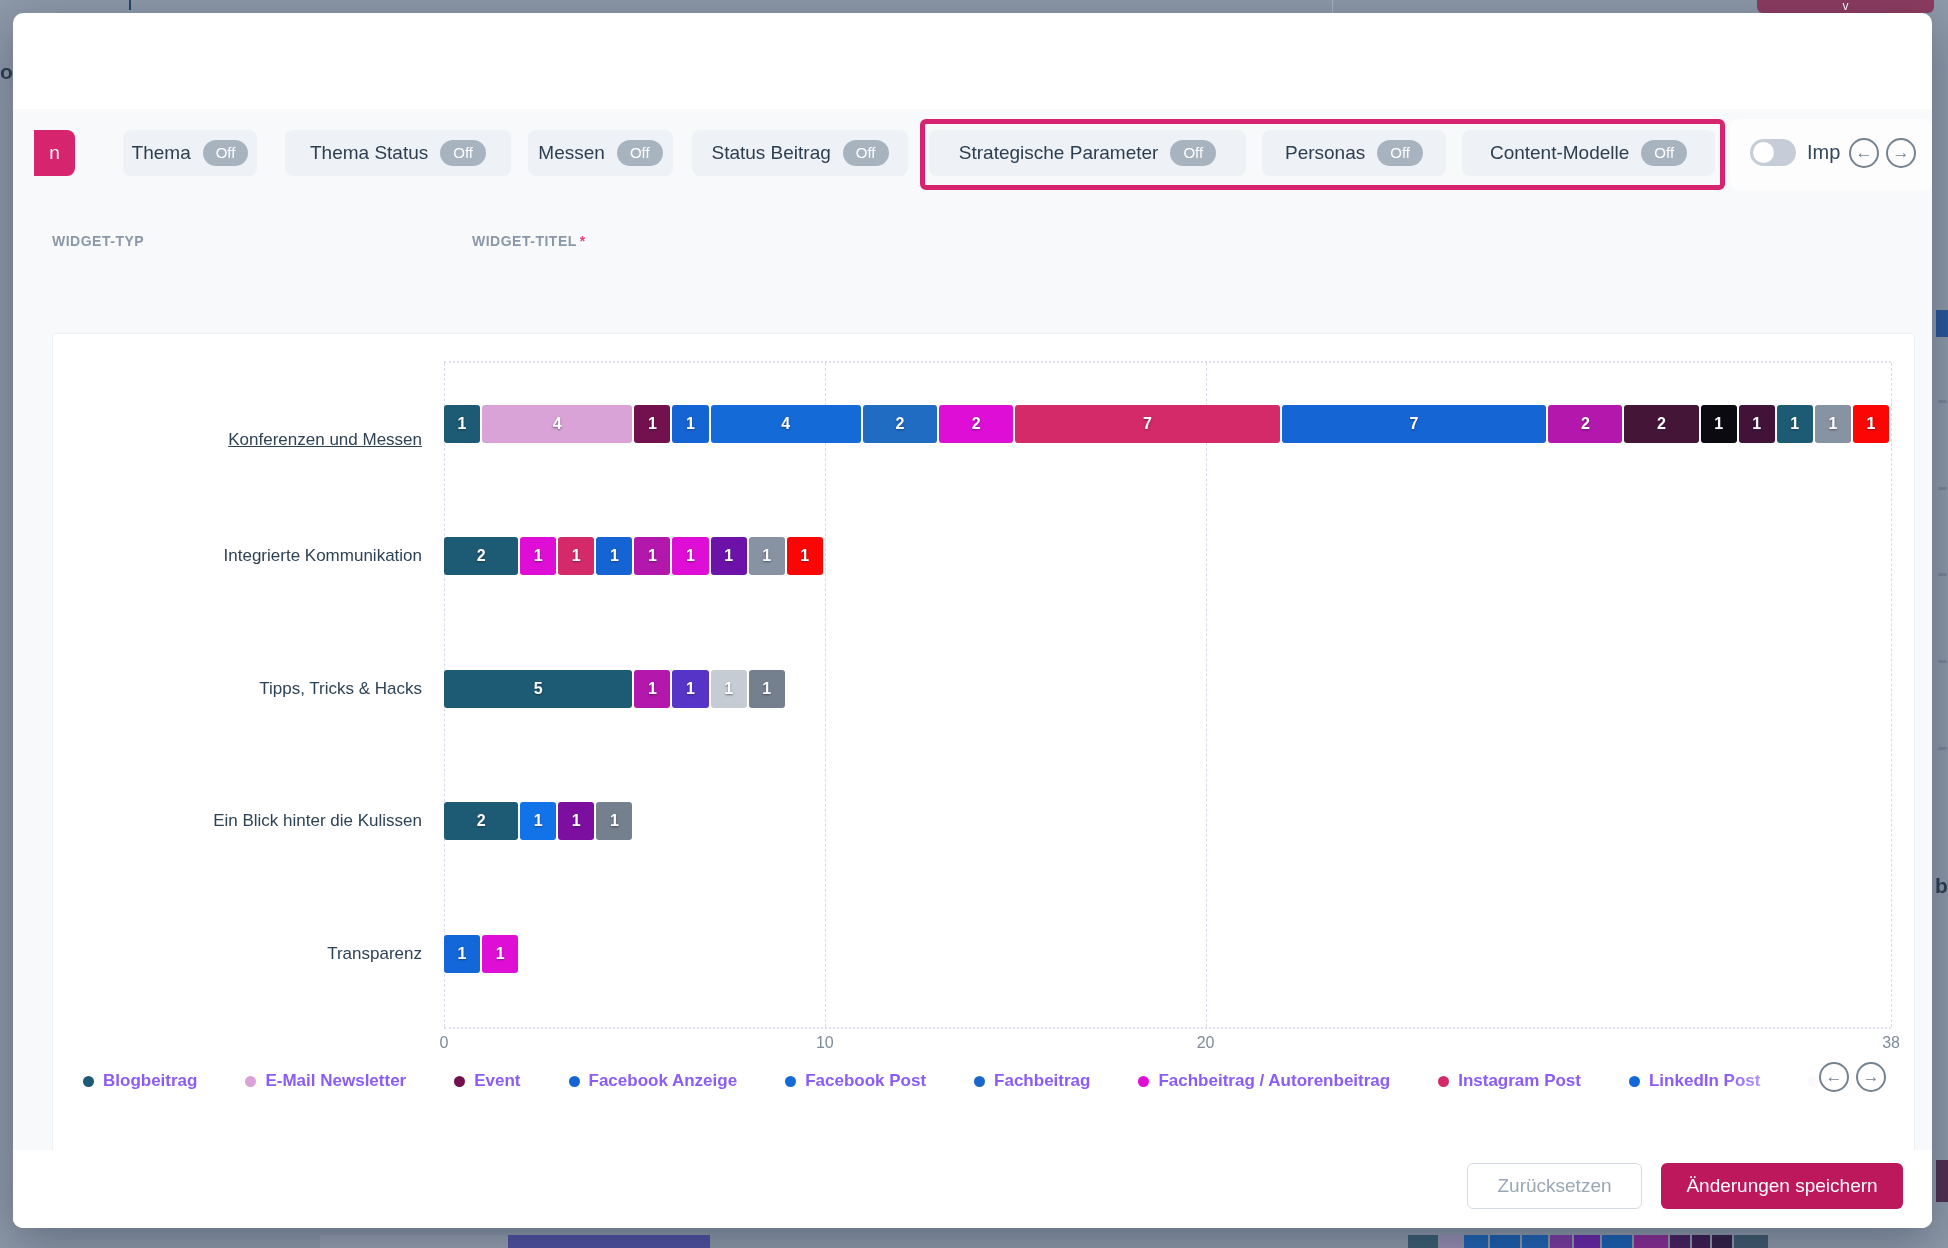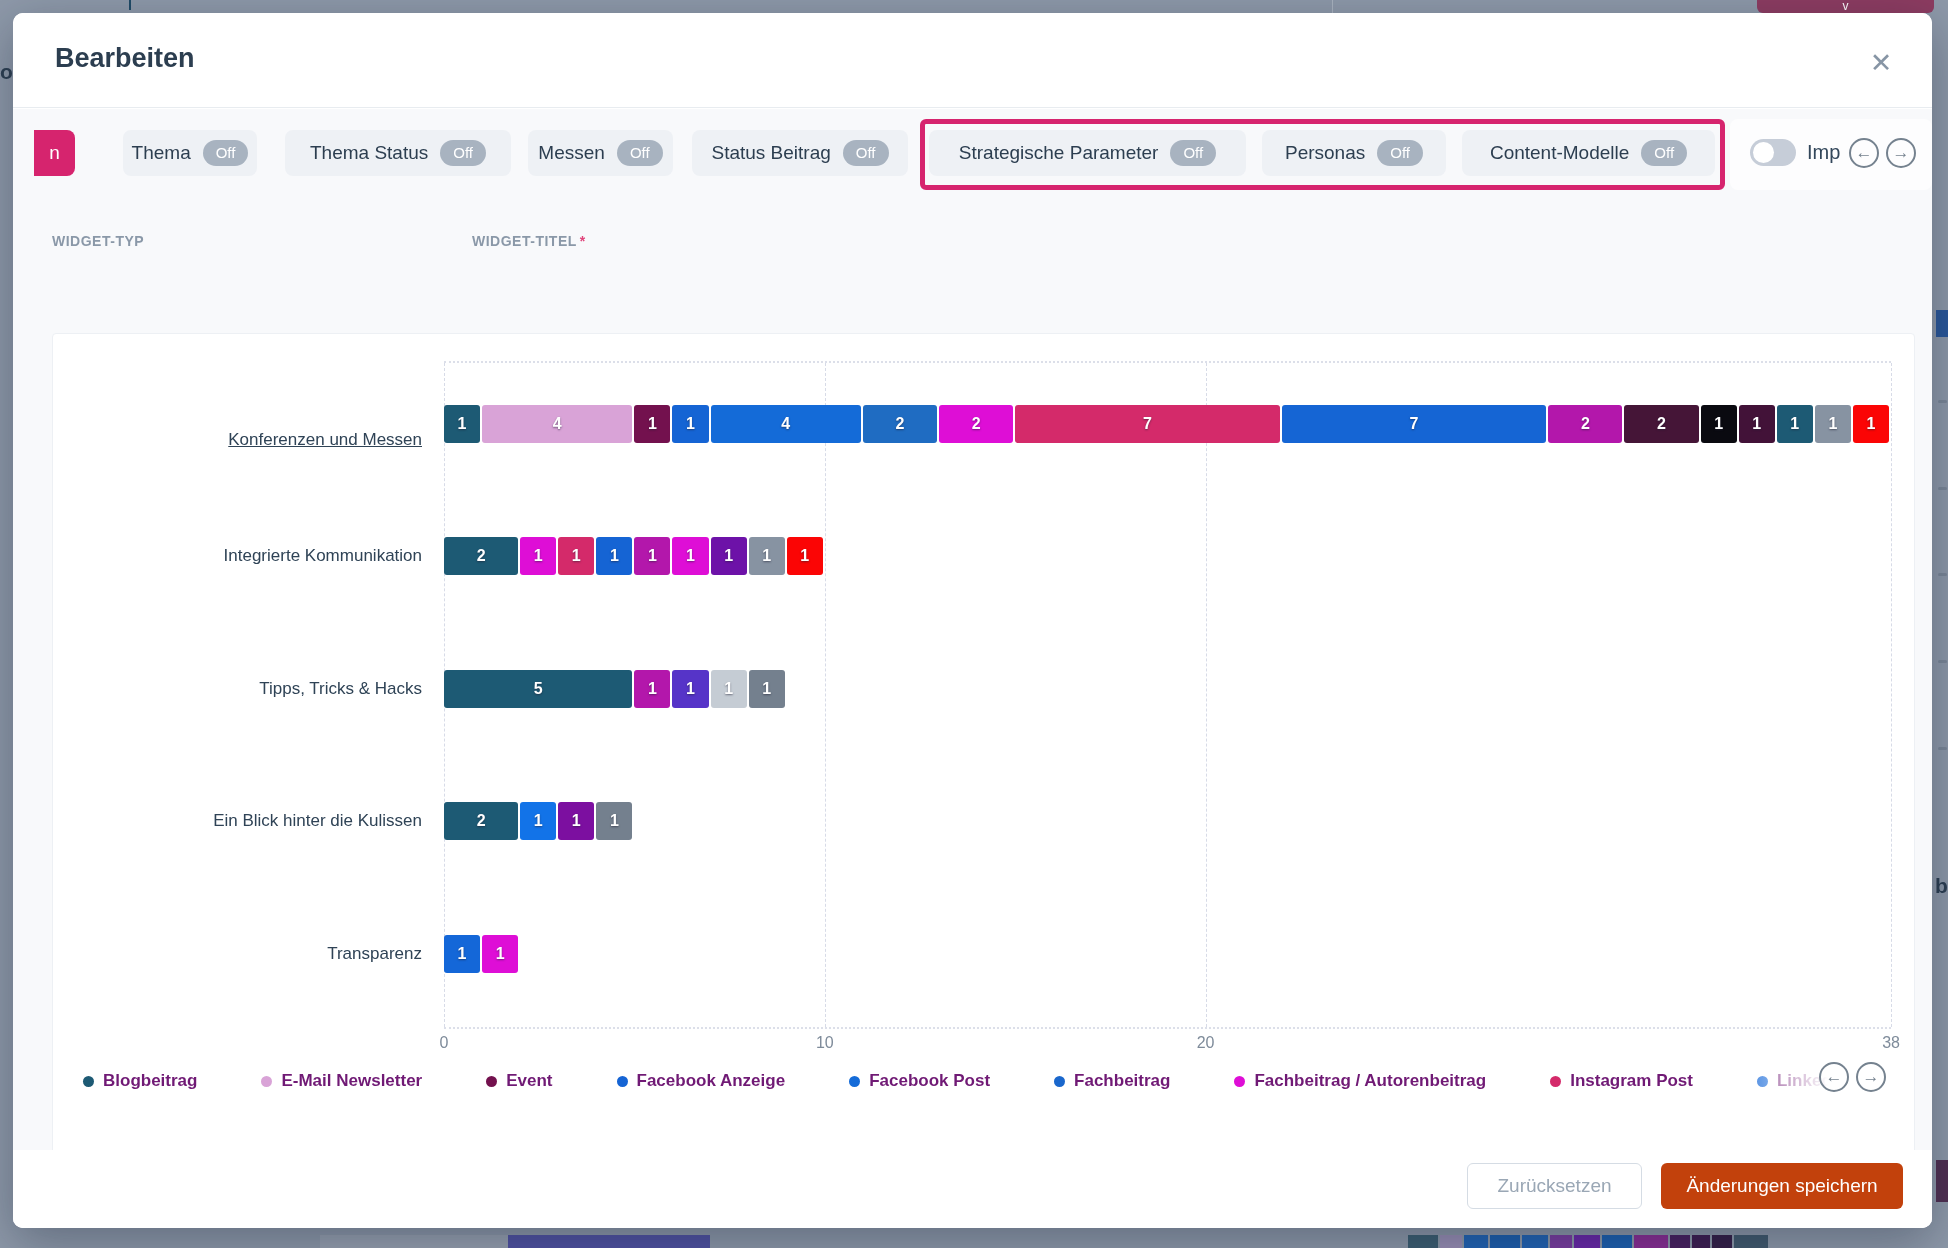--- a/index.html
+++ b/index.html
@@ -56,33 +56,33 @@
                 border:1px solid #edf0f4; border-radius:4px; }
   .plot { position:absolute; left:391px; top:27px; width:1447px; height:668px;
           border-top:2px dotted #dcdfe9; border-bottom:2px dotted #dcdfe9; }
   .gridline { position:absolute; top:0; bottom:0; width:0; border-left:1px dashed #d7dbe7; }
   .row-label { position:absolute; left:0; width:380px; padding-right:11px; text-align:right; font-size:17px; color:#2f4356; }
   .bar-row { position:absolute; left:391px; height:38px; display:flex; }
   .seg { height:38px; border-radius:3px; margin-right:2px; display:flex; align-items:center; justify-content:center;
          color:#fff; font-weight:bold; font-size:16px; text-shadow:0 1px 2px rgba(30,30,50,.55); cursor:pointer; }
   .seg:last-child { margin-right:0; }
   .axis-label { position:absolute; top:700px; font-size:16px; color:#7e8b9a; transform:translateX(-50%); }
-  .legend { position:absolute; left:30px; top:737px; width:1790px; display:flex; gap:64px; align-items:center;
-            font-size:17px; font-weight:bold; color:#701a75; white-space:nowrap; }
+  .legend { position:absolute; left:30px; top:737px; width:1790px; display:flex; gap:48px; align-items:center;
+            font-size:17px; font-weight:bold; color:#8b5cf6; white-space:nowrap; }
   .legend-item { display:flex; align-items:center; gap:9px; cursor:pointer; }
   .legend-item.faded { opacity:.4; }
   .legend-dot { width:11px; height:11px; border-radius:50%; flex:0 0 auto; }
   .legend-fade { position:absolute; right:0; top:722px; width:190px; height:58px;
                  background:linear-gradient(90deg, rgba(255,255,255,0), #fff 55%); pointer-events:none; }
   
   .modal-footer { position:absolute; left:0; right:0; bottom:0; height:78px; background:#fff; }
   .btn { position:absolute; bottom:19px; height:46px; border-radius:6px; font-size:19px; cursor:pointer;
          font-family:"Liberation Sans", sans-serif; border:none; }
   .btn-reset { right:290px; width:175px; background:#fff; border:1px solid #d5dce4; color:#9aa7b5; }
-  .btn-save { right:29px; width:242px; background:#c2410c; color:#fff; }
+  .btn-save { right:29px; width:242px; background:#be185d; color:#fff; }
 </style>
 </head>
 <body>
 
 <div class="bd-cursor"></div>
 <div class="bd-divider"></div>
 <div class="bd-btn"><span>v</span></div>
 <div class="bd-edge-text bd-o">o</div>
 <div class="bd-edge-text bd-b">b</div>
 <div class="bd-blue"></div>
@@ -108,24 +108,20 @@
     <div class="bd-dash" style="top: 400px;"></div>
     <div class="bd-dash" style="top: 487px;"></div>
     <div class="bd-dash" style="top: 573px;"></div>
     <div class="bd-dash" style="top: 660px;"></div>
     <div class="bd-dash" style="top: 747px;"></div>
   </div>
 
 <div class="modal">
   <div class="modal-body"></div>
 
-  <div class="modal-header">
-    <div class="modal-title">Bearbeiten</div>
-    <div class="close-btn">✕</div>
-  </div>
 
   <div id="chips-row">
       <div class="chip partial" style="left: 21px; width: 41px;">
         <span class="chip-label">n</span>
       </div>
       <div class="chip" style="left: 110px; width: 134px;">
         <span class="chip-label">Thema</span>
         <span class="badge">Off</span>
       </div>
       <div class="chip" style="left: 272px; width: 226px;">

